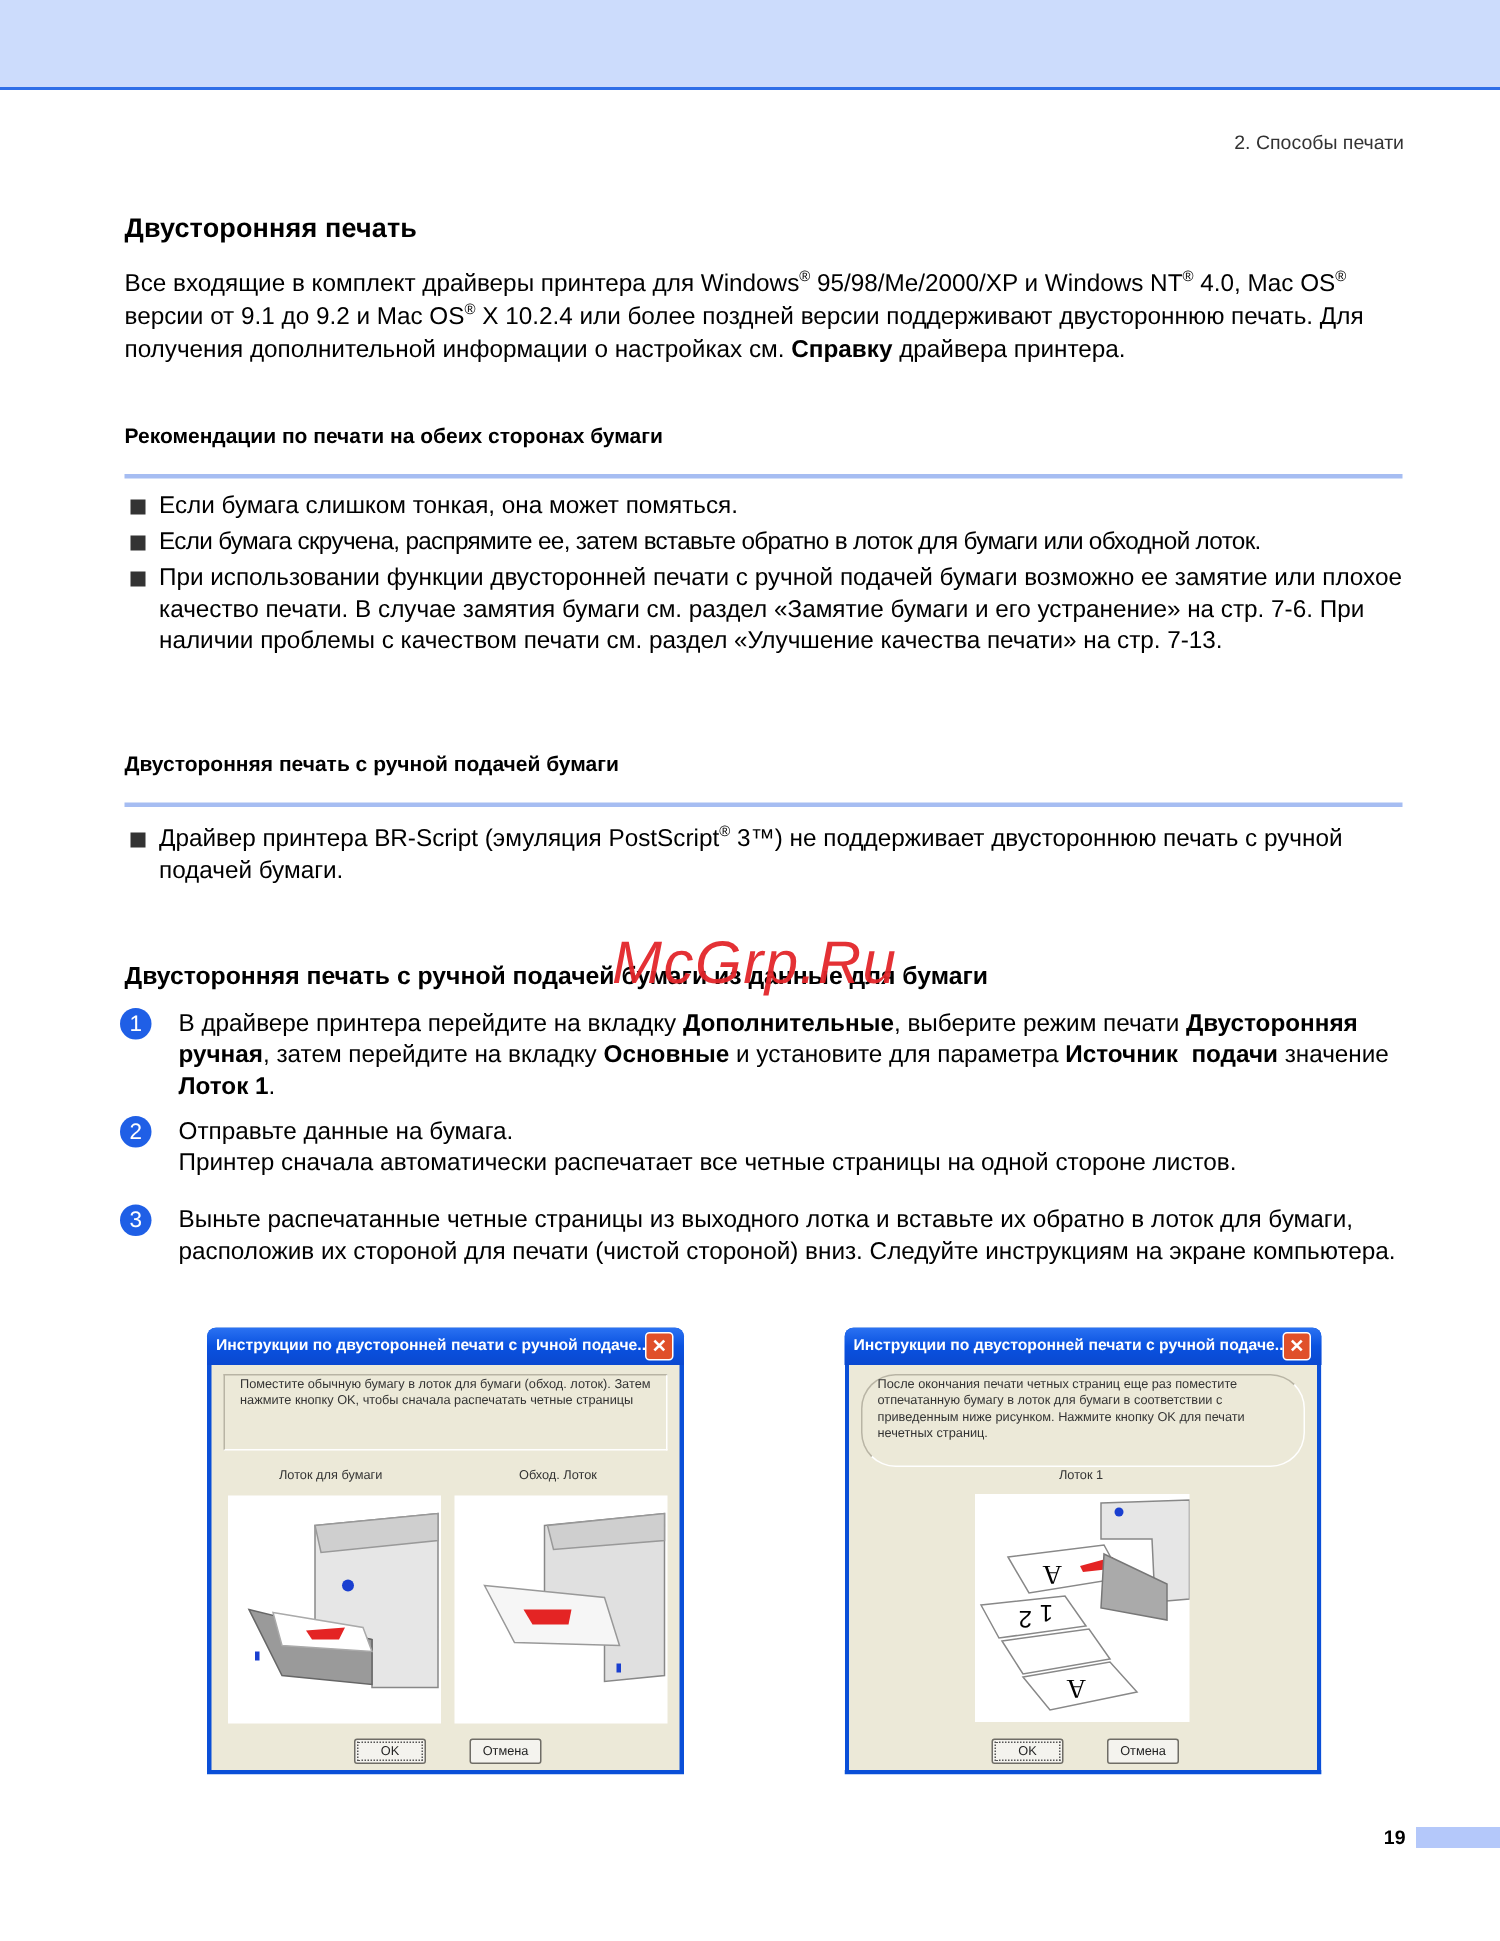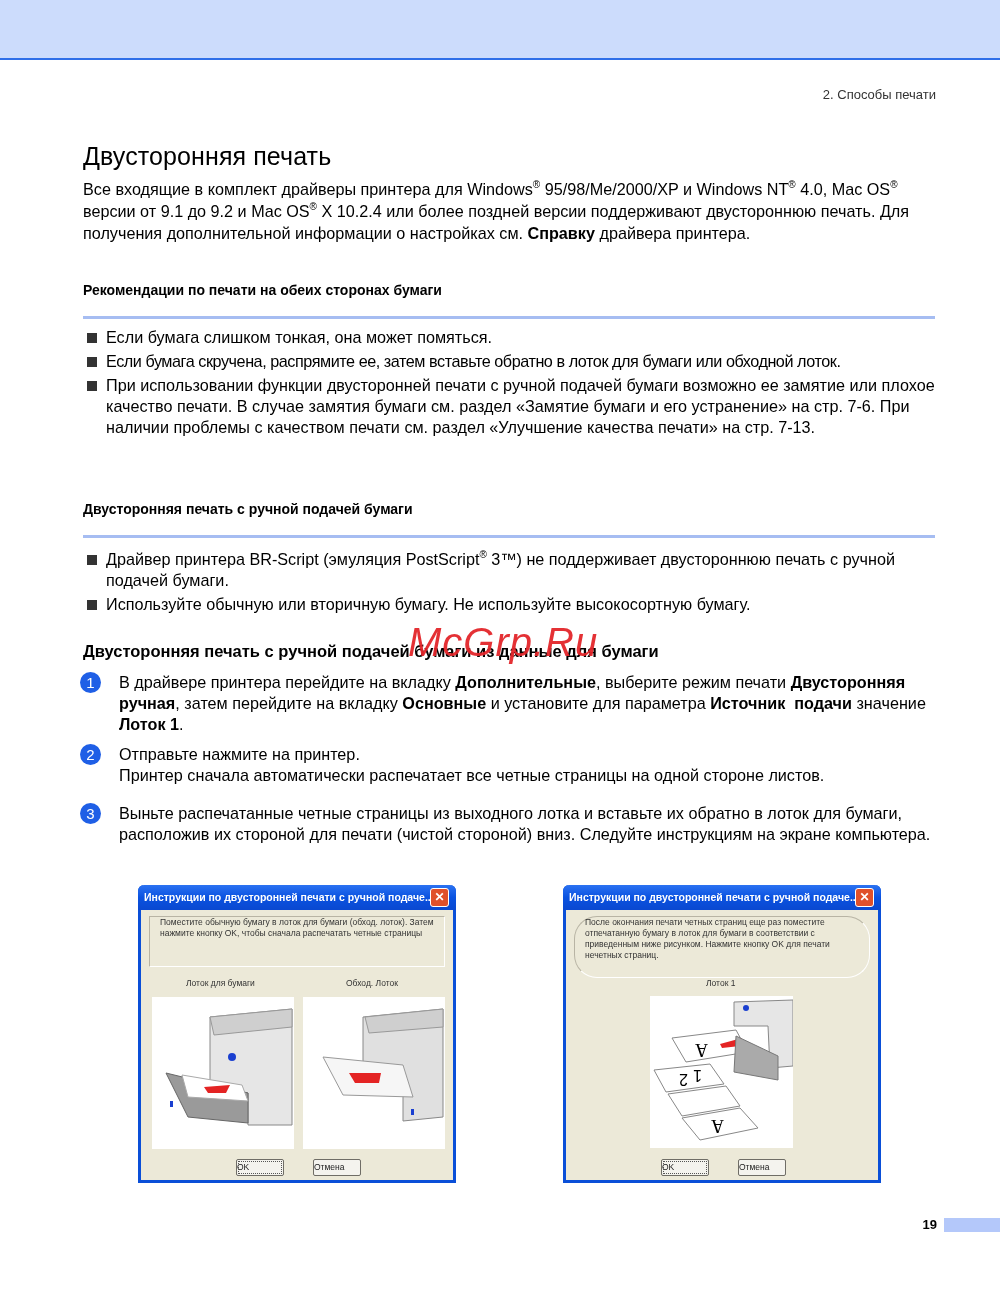--- a/index.html
+++ b/index.html
@@ -4,21 +4,21 @@
 <style>
   * { box-sizing: border-box; margin: 0; padding: 0; }
   html, body { width: 1000px; height: 1294px; background: #ffffff; overflow: hidden; }
   body { position: relative; font-family: "Liberation Sans", sans-serif; color: #000; }
 
   .top-band { position: absolute; left: 0; top: 0; width: 1000px; height: 60px; background: #ccdcfc; border-bottom: 2px solid #2f6fe8; }
   .running-head { position: absolute; right: 64px; top: 87px; font-size: 13px; color: #333; }
 
   .content { position: absolute; left: 83px; top: 0; width: 852px; }
 
-  h1.title { position: absolute; top: 142px; left: 0; font-size: 25px; font-weight: normal; letter-spacing: 0.1px; }
+  h1.title { position: absolute; top: 142px; left: 0; font-size: 18px; font-weight: bold; letter-spacing: 0.1px; }
   .intro { position: absolute; top: 178px; left: 0; width: 852px; font-size: 16.2px; line-height: 22px; }
   .intro sup { font-size: 10px; line-height: 0; vertical-align: 7px; }
 
   h2.sec { position: absolute; left: 0; width: 852px; font-size: 14px; font-weight: bold; padding-bottom: 18px; border-bottom: 3px solid #a6bdf2; }
   h2.sec1 { top: 282px; }
   h2.sec2 { top: 501px; }
 
   ul.bullets { position: absolute; left: 0; width: 852px; list-style: none; font-size: 16.2px; line-height: 21px; }
   ul.bullets li { position: relative; padding-left: 23px; margin-bottom: 3px; }
   ul.bullets li .sq { position: absolute; left: 4px; top: 6px; width: 10px; height: 10px; background: #333; }
@@ -41,21 +41,21 @@
   .dlg { position: absolute; width: 318px; height: 298px; background: #ece9d8; border: 3px solid #0a4fd8; border-top: 0; border-radius: 6px 6px 0 0; }
   .dlg1 { left: 138px; top: 885px; }
   .dlg2 { left: 563px; top: 885px; }
   .dlg .titlebar { position: absolute; left: -3px; top: 0; width: 318px; height: 25px; background: linear-gradient(#2b72f2, #0a52e0 50%, #0a48d0); border-radius: 6px 6px 0 0; color: #fff; font-size: 10.5px; font-weight: bold; line-height: 25px; padding-left: 6px; white-space: nowrap; overflow: hidden; }
   .dlg .close { position: absolute; right: 4px; top: 3px; width: 19px; height: 19px; background: #e0502a; border: 1px solid #fff; border-radius: 3px; color: #fff; font-size: 12px; font-weight: bold; text-align: center; line-height: 17px; }
   .dlg .msg { position: absolute; left: 8px; top: 31px; width: 296px; border: 1px solid #b8b4a4; border-right-color: #fff; border-bottom-color: #fff; font-size: 8.5px; line-height: 11px; color: #333; padding: 0 10px; }
   .dlg1 .msg { height: 51px; }
   .dlg2 .msg { height: 51px; border-radius: 23px; }
   .dlg .lbl { position: absolute; font-size: 8.5px; color: #333; }
   .dlg .pic { position: absolute; background: #fff; }
-  .dlg .btn { position: absolute; top: 274px; width: 48px; height: 17px; background: #f4f3ee; border: 1px solid #6f6d66; border-radius: 2px; font-size: 8.5px; line-height: 15px; color: #222; }
+  .dlg .btn { position: absolute; top: 274px; width: 48px; height: 17px; background: #f4f3ee; border: 1px solid #6f6d66; border-radius: 2px; font-size: 8.5px; text-align: center; line-height: 15px; color: #222; }
   .dlg .btn.ok { outline: 1px dotted #555; outline-offset: -3px; }
 
   .page-num { position: absolute; right: 63px; top: 1217px; font-size: 13px; font-weight: bold; }
   .page-tab { position: absolute; left: 944px; top: 1218px; width: 56px; height: 14px; background: #b4c8fa; }
 </style>
 </head>
 <body>
 
 <div class="top-band"></div>
 <div class="running-head">2. Способы печати</div>
@@ -68,33 +68,32 @@
   <h2 class="sec sec1">Рекомендации по печати на обеих сторонах бумаги</h2>
   <ul class="bullets b1">
     <li><span class="sq"></span><span>Если бумага слишком тонкая, она может помяться.</span></li>
     <li><span class="sq"></span><span style="letter-spacing:-0.45px">Если бумага скручена, распрямите ее, затем вставьте обратно в лоток для бумаги или обходной лоток.</span></li>
     <li><span class="sq"></span><span>При использовании функции двусторонней печати с ручной подачей бумаги возможно ее замятие или плохое качество печати. В случае замятия бумаги см. раздел «Замятие бумаги и его устранение» на стр. 7-6. При наличии проблемы с качеством печати см. раздел «Улучшение качества печати» на стр. 7-13.</span></li>
   </ul>
 
   <h2 class="sec sec2">Двусторонняя печать с ручной подачей бумаги</h2>
   <ul class="bullets b2">
     <li><span class="sq"></span><span>Драйвер принтера BR-Script (эмуляция PostScript</span><sup>®</sup><span> 3™) не поддерживает двустороннюю печать с ручной подачей бумаги.</span></li>
-    <li><span class="sq"></span><span>Используйте обычную или вторичную бумагу. Не используйте высокосортную бумагу.</span></li>
   </ul>
 
   <h3 class="sub">Двусторонняя печать с ручной подачей бумаги из данные для бумаги</h3>
 
   <div class="steps">
     <div class="step step1">
       <span class="num">1</span>
       <span>В драйвере принтера перейдите на вкладку </span><b>Дополнительные</b><span>, выберите режим печати </span><b>Двусторонняя ручная</b><span>, затем перейдите на вкладку </span><b>Основные</b><span> и установите для параметра </span><b style="white-space:pre">Источник  подачи</b><span> значение </span><b>Лоток 1</b><span>.</span>
     </div>
     <div class="step step2">
       <span class="num">2</span>
-      <div>Отправьте нажмите на принтер.</div>
+      <div>Отправьте данные на бумага.</div>
       <div>Принтер сначала автоматически распечатает все четные страницы на одной стороне листов.</div>
     </div>
     <div class="step step3">
       <span class="num">3</span>
       <span>Выньте распечатанные четные страницы из выходного лотка и вставьте их обратно в лоток для бумаги, расположив их стороной для печати (чистой стороной) вниз. Следуйте инструкциям на экране компьютера.</span>
     </div>
   </div>
 </div>
 
 <div class="watermark">McGrp.Ru</div>

